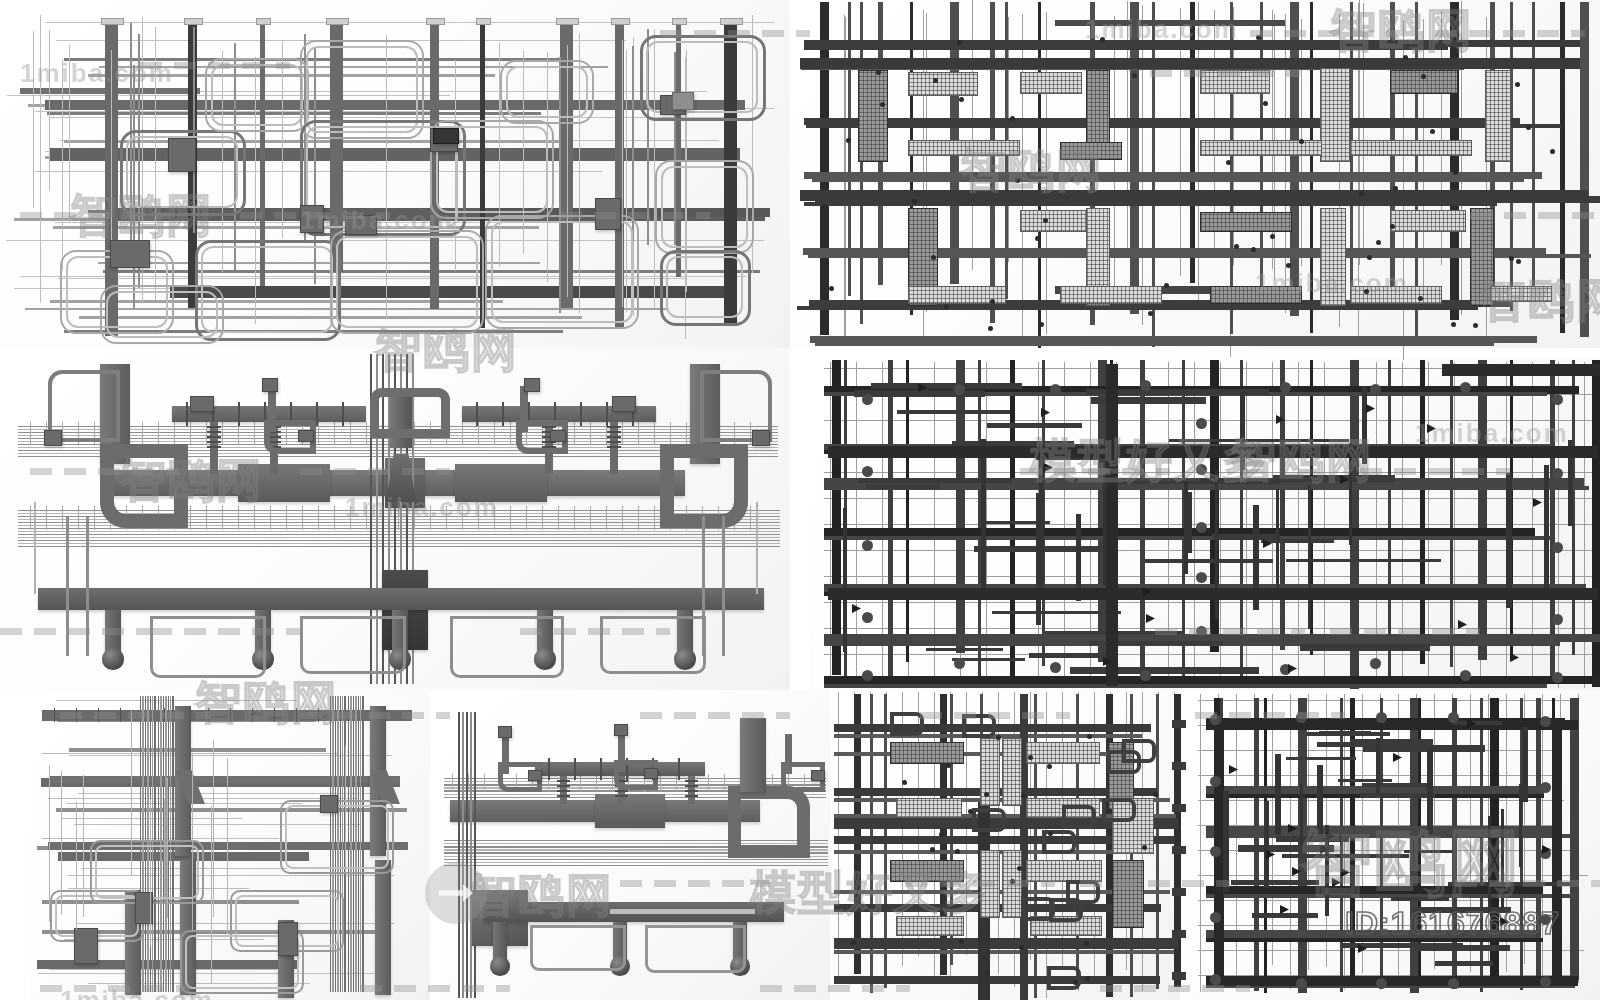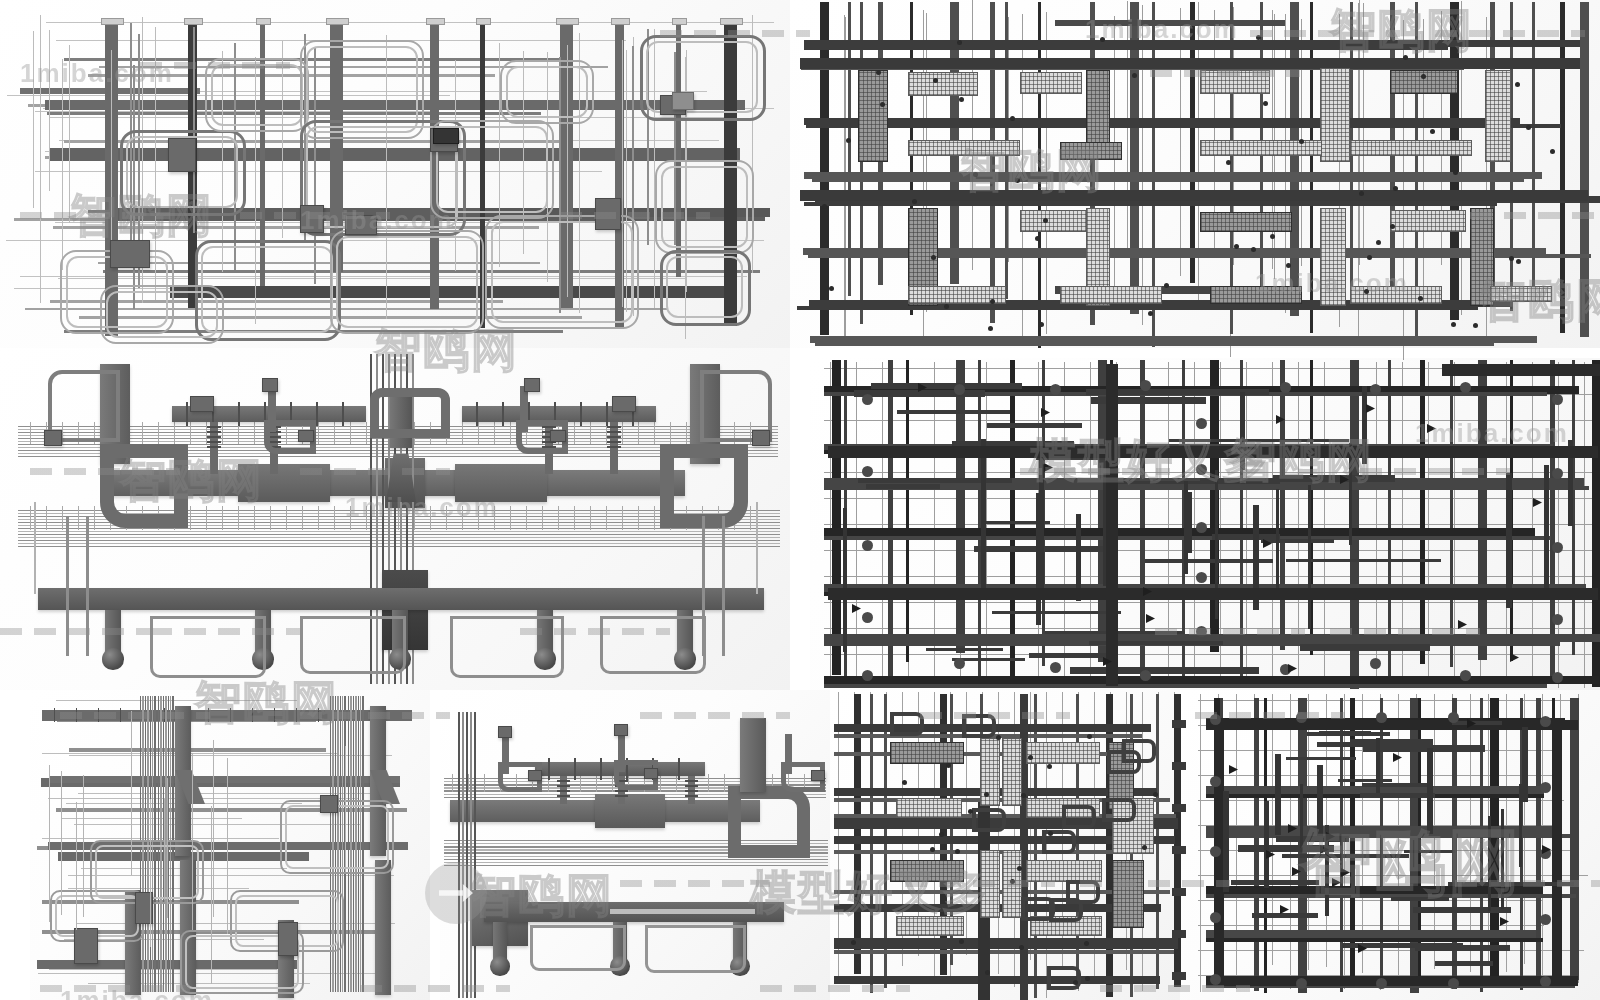--- a/index.html
+++ b/index.html
@@ -1211,20 +1211,21 @@
       <div class="wm wm-cn" style="left: 960px; top: 140px;">智鸥网</div>
       <div class="wm wm-cn" style="left: 375px; top: 320px;">智鸥网</div>
       <div class="wm wm-cn" style="left: 120px; top: 450px;">智鸥网</div>
       <div class="wm wm-cn" style="left: 1230px; top: 430px;">智鸥网</div>
       <div class="wm wm-cn" style="left: 1480px; top: 270px;">智鸥网</div>
       <div class="wm wm-cn" style="left: 195px; top: 672px;">智鸥网</div>
       <div class="wm wm-cn" style="left: 470px; top: 865px;">智鸥网</div>
       <div class="wm wm-cn big" style="left: 1300px; top: 815px;">智鸥网</div>
       <div class="wm wm-cn" style="left: 750px; top: 862px;">模型好又多</div>
       <div class="wm wm-cn" style="left: 1030px; top: 430px;">模型好又多</div>
+      <div class="wm-id" style="left: 1345px; top: 905px;">ID:161676887</div>
       <div class="wm-dash" style="left: 140px; top: 62px;"></div>
       <div class="wm-dash" style="left: 660px; top: 30px;"></div>
       <div class="wm-dash" style="left: 1250px; top: 30px;"></div>
       <div class="wm-dash" style="left: 1435px; top: 30px;"></div>
       <div class="wm-dash" style="left: 1150px; top: 70px;"></div>
       <div class="wm-dash" style="left: 20px; top: 212px;"></div>
       <div class="wm-dash" style="left: 240px; top: 212px;"></div>
       <div class="wm-dash" style="left: 560px; top: 212px;"></div>
       <div class="wm-dash" style="left: 1470px; top: 212px;"></div>
       <div class="wm-dash" style="left: 0px; top: 628px;"></div>

